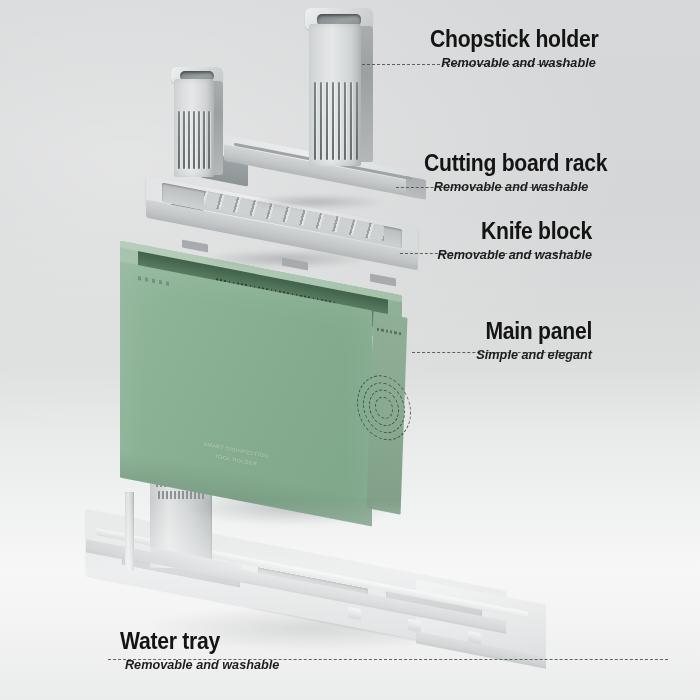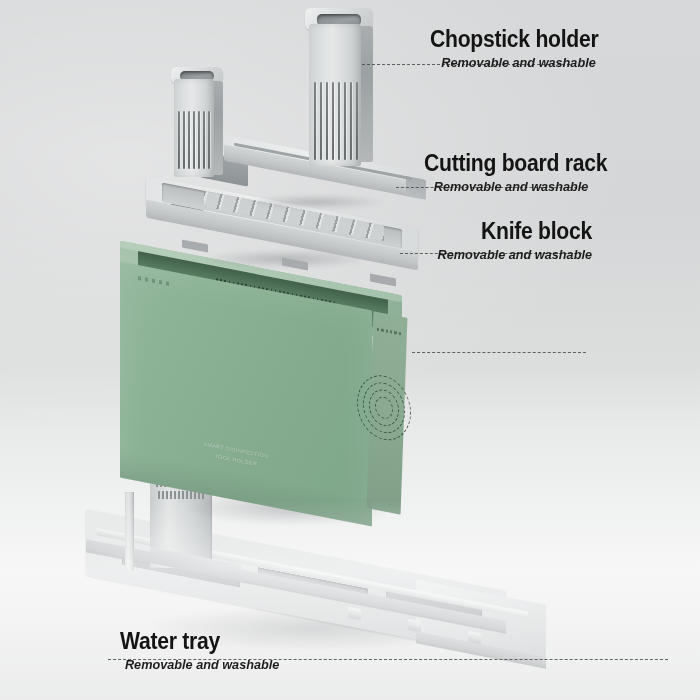--- a/index.html
+++ b/index.html
@@ -322,20 +322,24 @@
     <div class="sub" style="font-size:13.5px;margin-left:4px;">Removable and washable</div>
   </div>
 
   <div class="dash" style="left:400px;top:253px;width:182px;"></div>
   <div class="callout right" style="left:380px;top:220px;width:212px;">
     <div class="title" style="font-size:23px;">Knife block</div>
     <div class="sub" style="font-size:13.5px;">Removable and washable</div>
   </div>
 
   <div class="dash" style="left:412px;top:352px;width:174px;"></div>
+  <div class="callout right" style="left:380px;top:320px;width:212px;">
+    <div class="title" style="font-size:23px;">Main panel</div>
+    <div class="sub" style="font-size:13.5px;">Simple and elegant</div>
+  </div>
 
   <div class="dash" style="left:108px;top:659px;width:560px;"></div>
   <div class="callout" style="left:120px;top:630px;">
     <div class="title" style="font-size:23px;">Water tray</div>
     <div class="sub" style="font-size:13.5px;">Removable and washable</div>
   </div>
 
 </div>
 
 </body></html>

